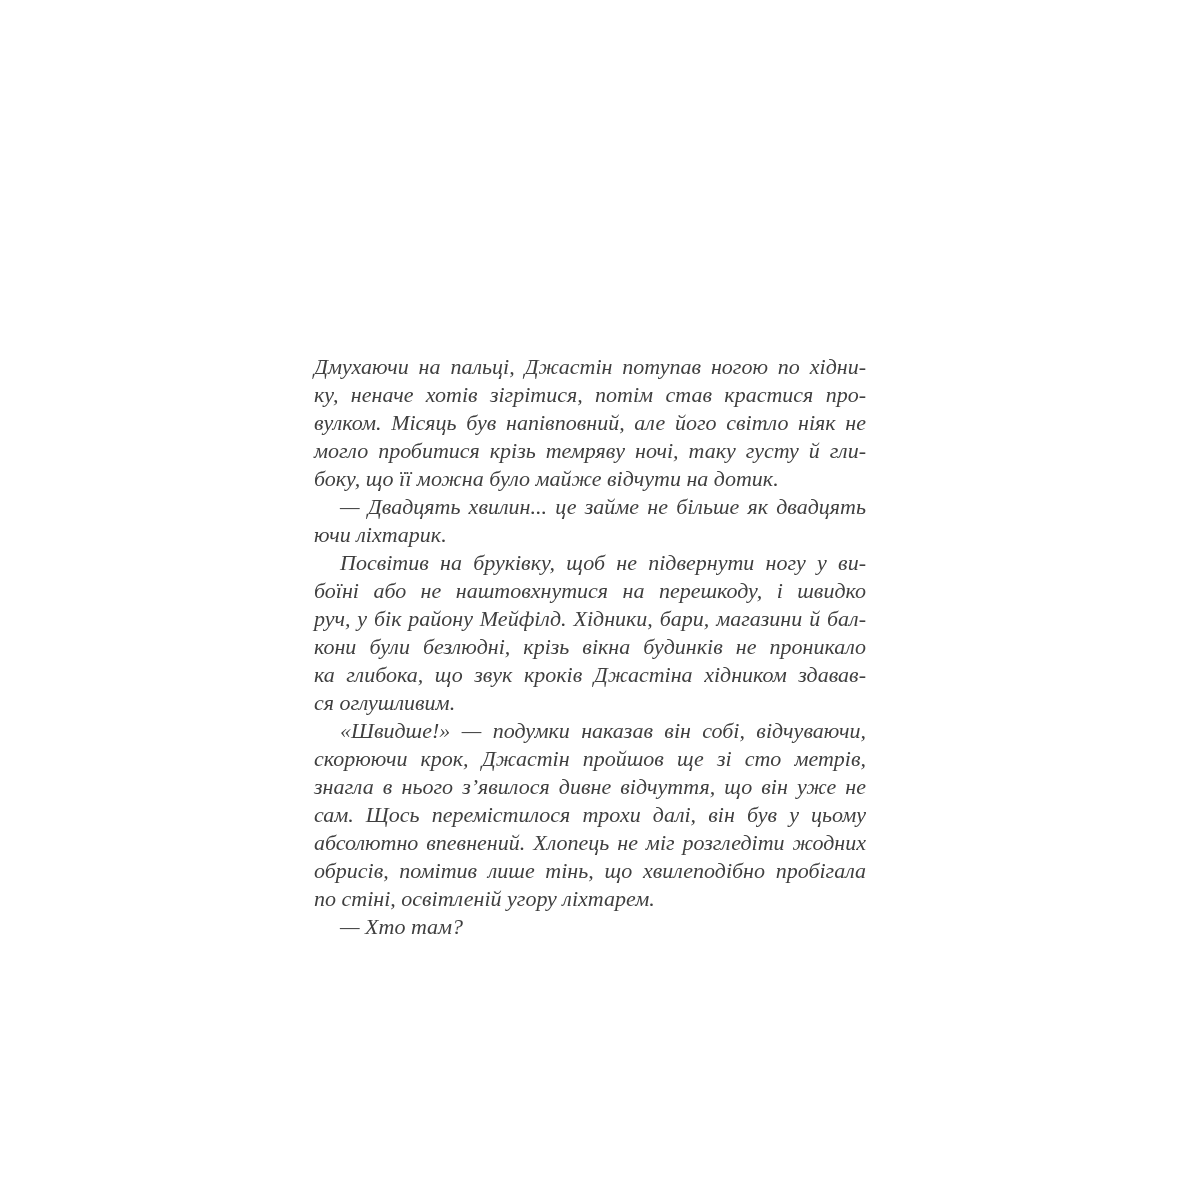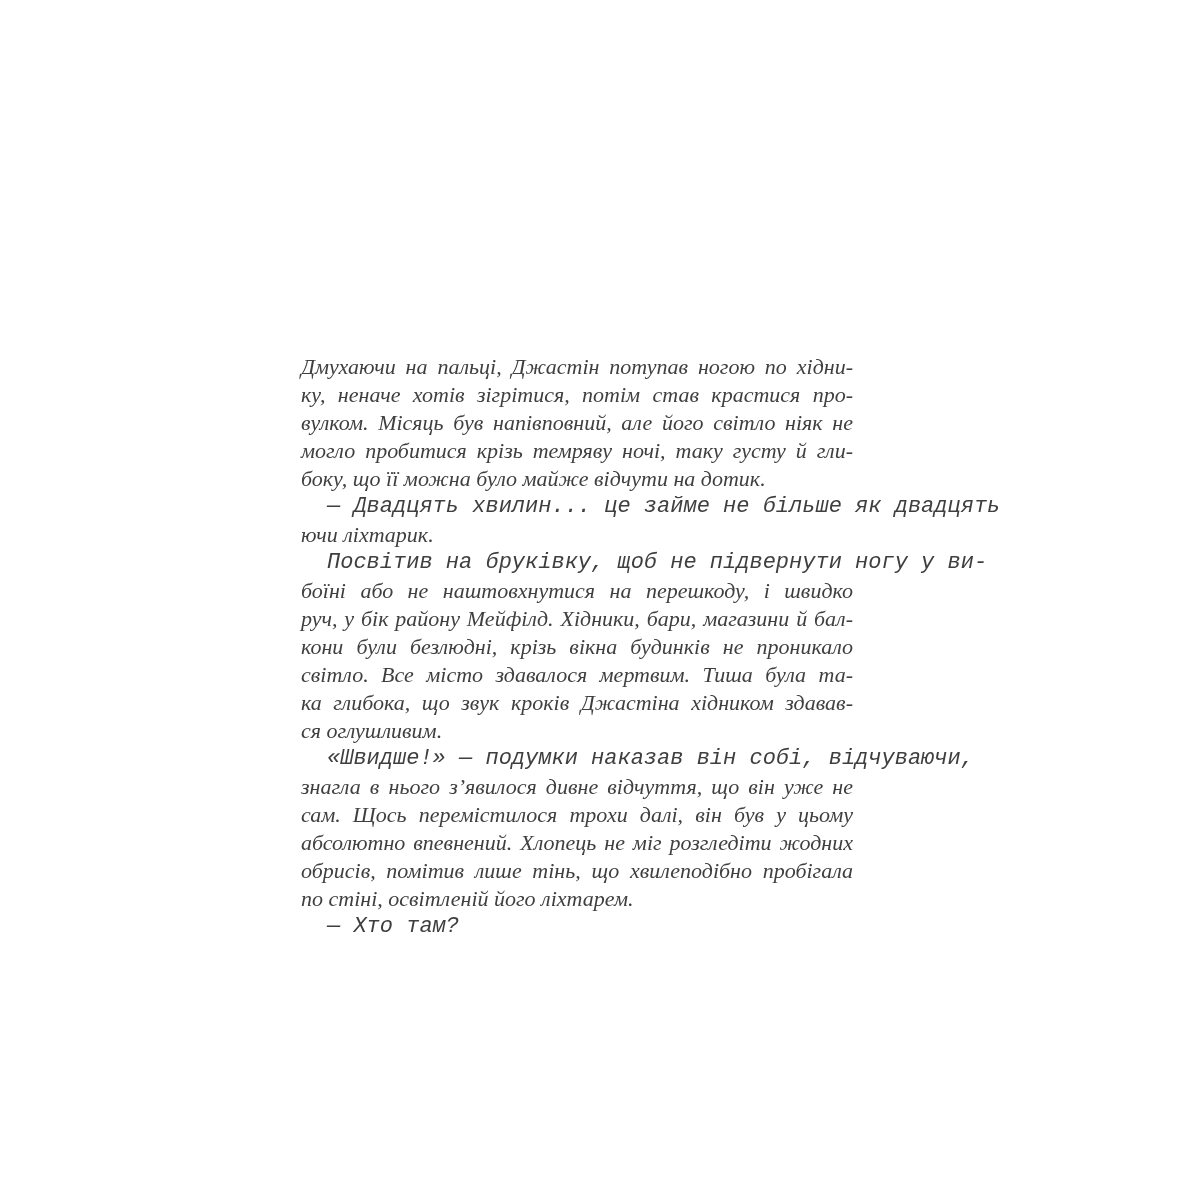--- a/index.html
+++ b/index.html
@@ -17,21 +17,21 @@
   .page {
     position: absolute;
     left: 0;
     top: 0;
     width: 1200px;
     height: 1200px;
     background: #ffffff;
   }
   .text-block {
     position: absolute;
-    left: 301px;
+    left: 314px;
     top: 353px;
     width: 552px;
     color: #3f3f3f;
     font-style: italic;
     font-size: 22px;
     line-height: 28px;
   }
   .para {
     margin: 0;
     padding: 0;
@@ -41,21 +41,20 @@
     white-space: nowrap;
     text-align: justify;
     text-align-last: justify;
   }
   .line.last {
     text-align: center;
     text-align-last: left;
   }
   .line.ind {
     padding-left: 26px;
-    font-family: Liberation Mono, monospace;
   }
 </style>
 </head>
 <body>
 
 <div class="page">
   <div class="text-block">
 
     <p class="para">
       <span class="line">Дмухаючи на пальці, Джастін потупав ногою по хідни-</span>
@@ -68,32 +67,32 @@
     <p class="para">
       <span class="line ind">— Двадцять хвилин... це займе не більше як двадцять</span>
       <span class="line last">ючи ліхтарик.</span>
     </p>
 
     <p class="para">
       <span class="line ind">Посвітив на бруківку, щоб не підвернути ногу у ви-</span>
       <span class="line">боїні або не наштовхнутися на перешкоду, і швидко</span>
       <span class="line">руч, у бік району Мейфілд. Хідники, бари, магазини й бал-</span>
       <span class="line">кони були безлюдні, крізь вікна будинків не проникало</span>
-      <span class="line">світло. Все місто здавалося мертвим. Тиша була та-</span>
       <span class="line">ка глибока, що звук кроків Джастіна хідником здавав-</span>
       <span class="line last">ся оглушливим.</span>
     </p>
 
     <p class="para">
       <span class="line ind">«Швидше!» — подумки наказав він собі, відчуваючи,</span>
+      <span class="line">скорюючи крок, Джастін пройшов ще зі сто метрів,</span>
       <span class="line">знагла в нього з’явилося дивне відчуття, що він уже не</span>
       <span class="line">сам. Щось перемістилося трохи далі, він був у цьому</span>
       <span class="line">абсолютно впевнений. Хлопець не міг розгледіти жодних</span>
       <span class="line">обрисів, помітив лише тінь, що хвилеподібно пробігала</span>
-      <span class="line last">по стіні, освітленій його ліхтарем.</span>
+      <span class="line last">по стіні, освітленій угору ліхтарем.</span>
     </p>
 
     <p class="para">
       <span class="line ind last">— Хто там?</span>
     </p>
 
   </div>
 </div>
 
 </body></html>

